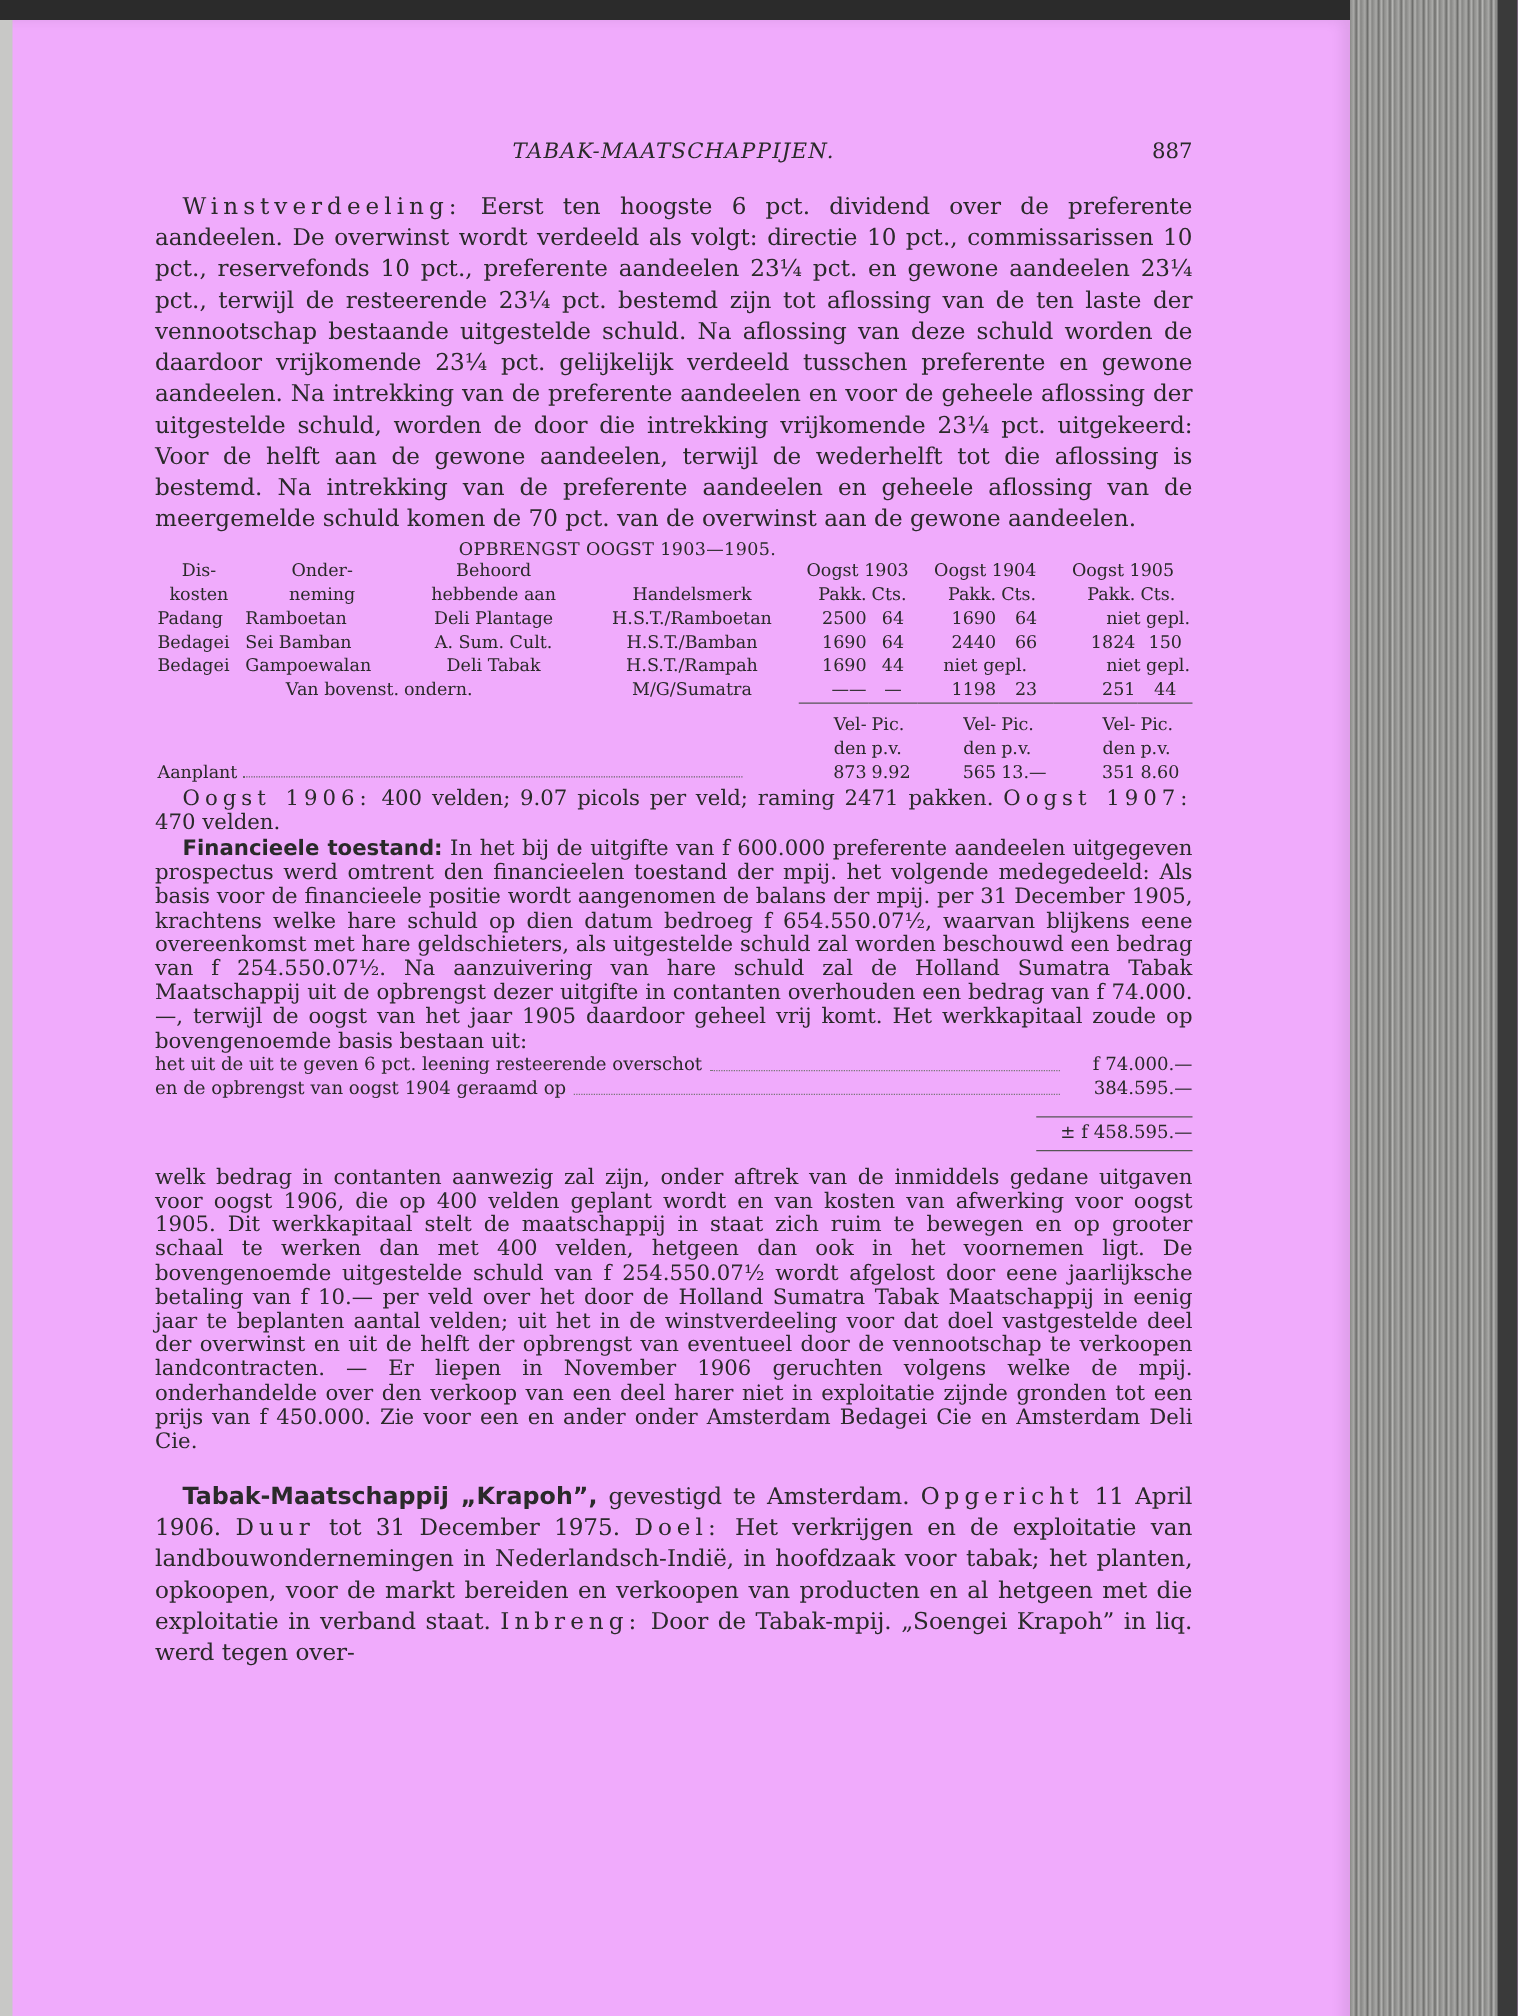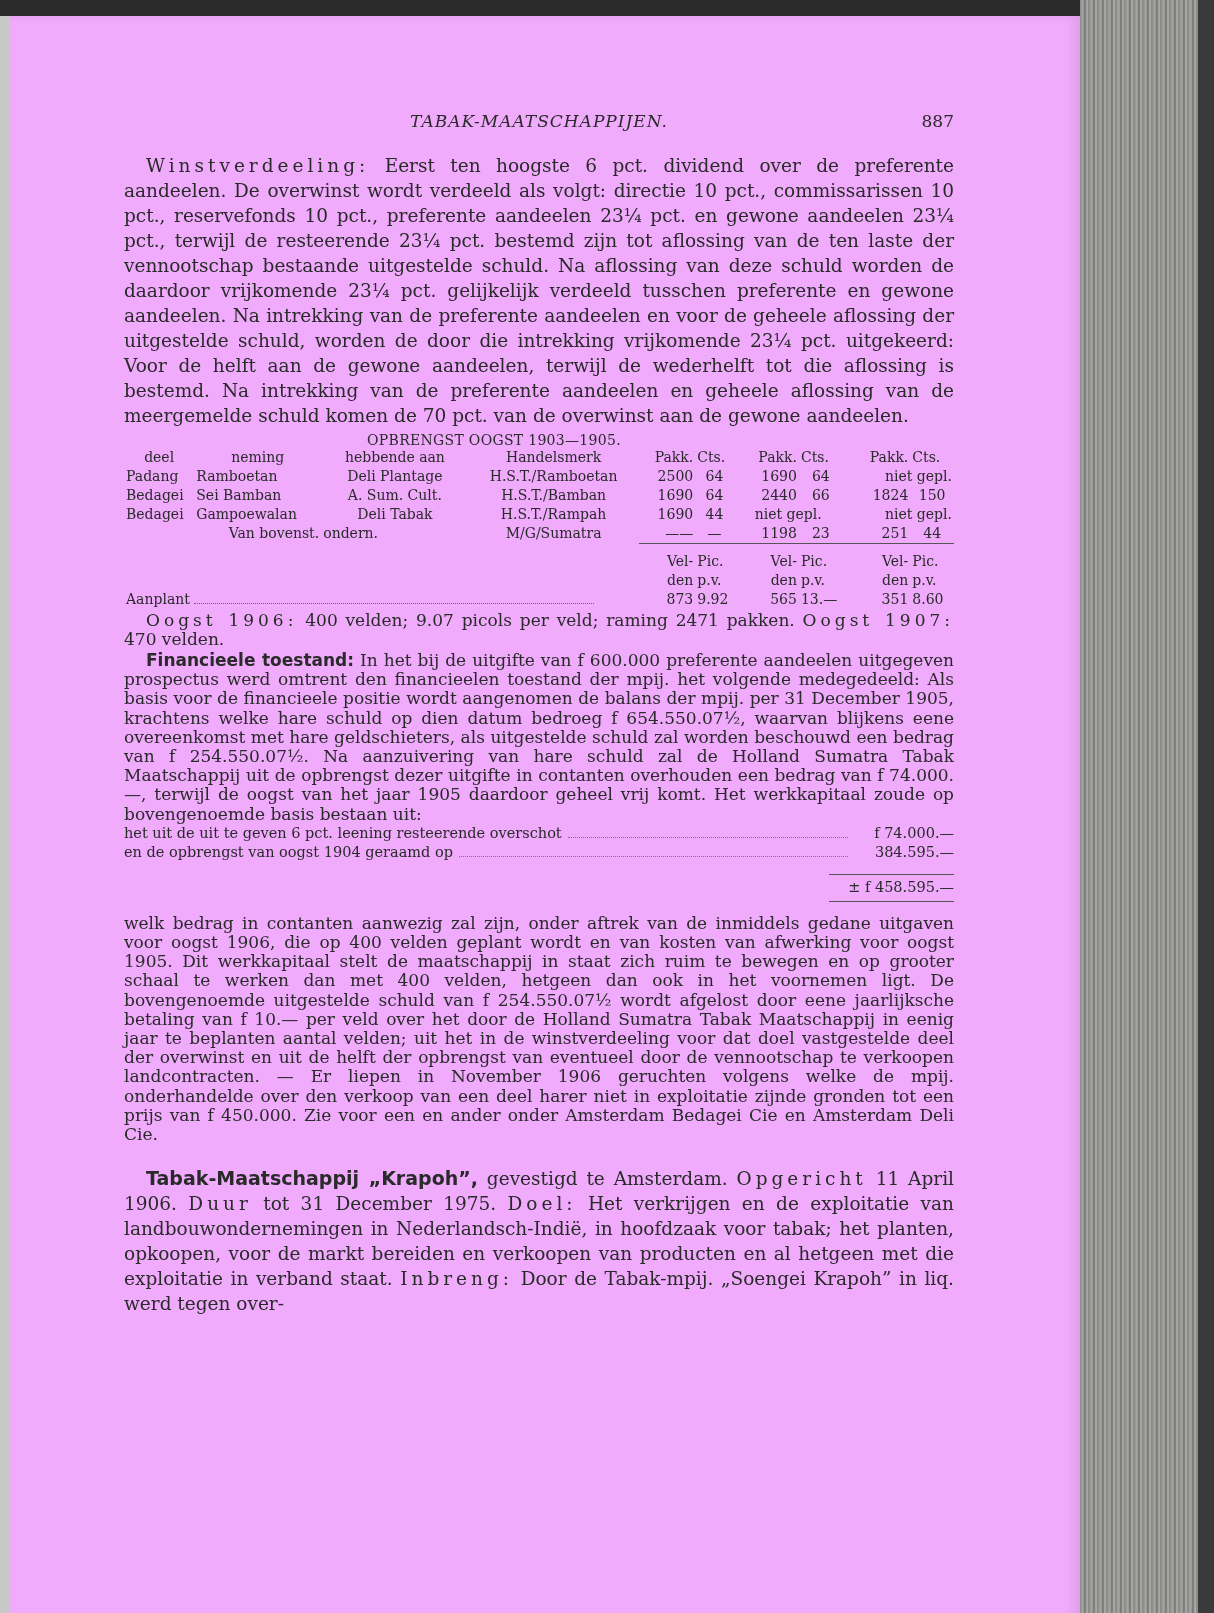--- a/index.html
+++ b/index.html
@@ -74,22 +74,31 @@
           <col style="width:130px">
           <col style="width:150px">
         <col style="width:52px">
           <col style="width:30px">
           <col style="width:60px">
           <col style="width:30px">
           <col style="width:62px">
           <col style="width:40px">
       </colgroup>
       <tbody>
-      <tr>
-        <td class="c">deel</td>
+          <tr>
+        <td class="c">Dis-</td>
+        <td class="c">Onder-</td>
+        <td class="c">Behoord</td>
+        <td class="c"></td>
+        <td colspan="2" class="c">Oogst 1903</td>
+        <td colspan="2" class="c">Oogst 1904</td>
+        <td colspan="2" class="c">Oogst 1905</td>
+      </tr>
+      <tr>
+        <td class="c">kosten</td>
         <td class="c">neming</td>
         <td class="c">hebbende aan</td>
         <td class="c">Handelsmerk</td>
         <td class="r">Pakk.</td>
         <td>Cts.</td>
         <td class="r">Pakk.</td>
         <td>Cts.</td>
         <td class="r">Pakk.</td>
         <td>Cts.</td>
       </tr>

